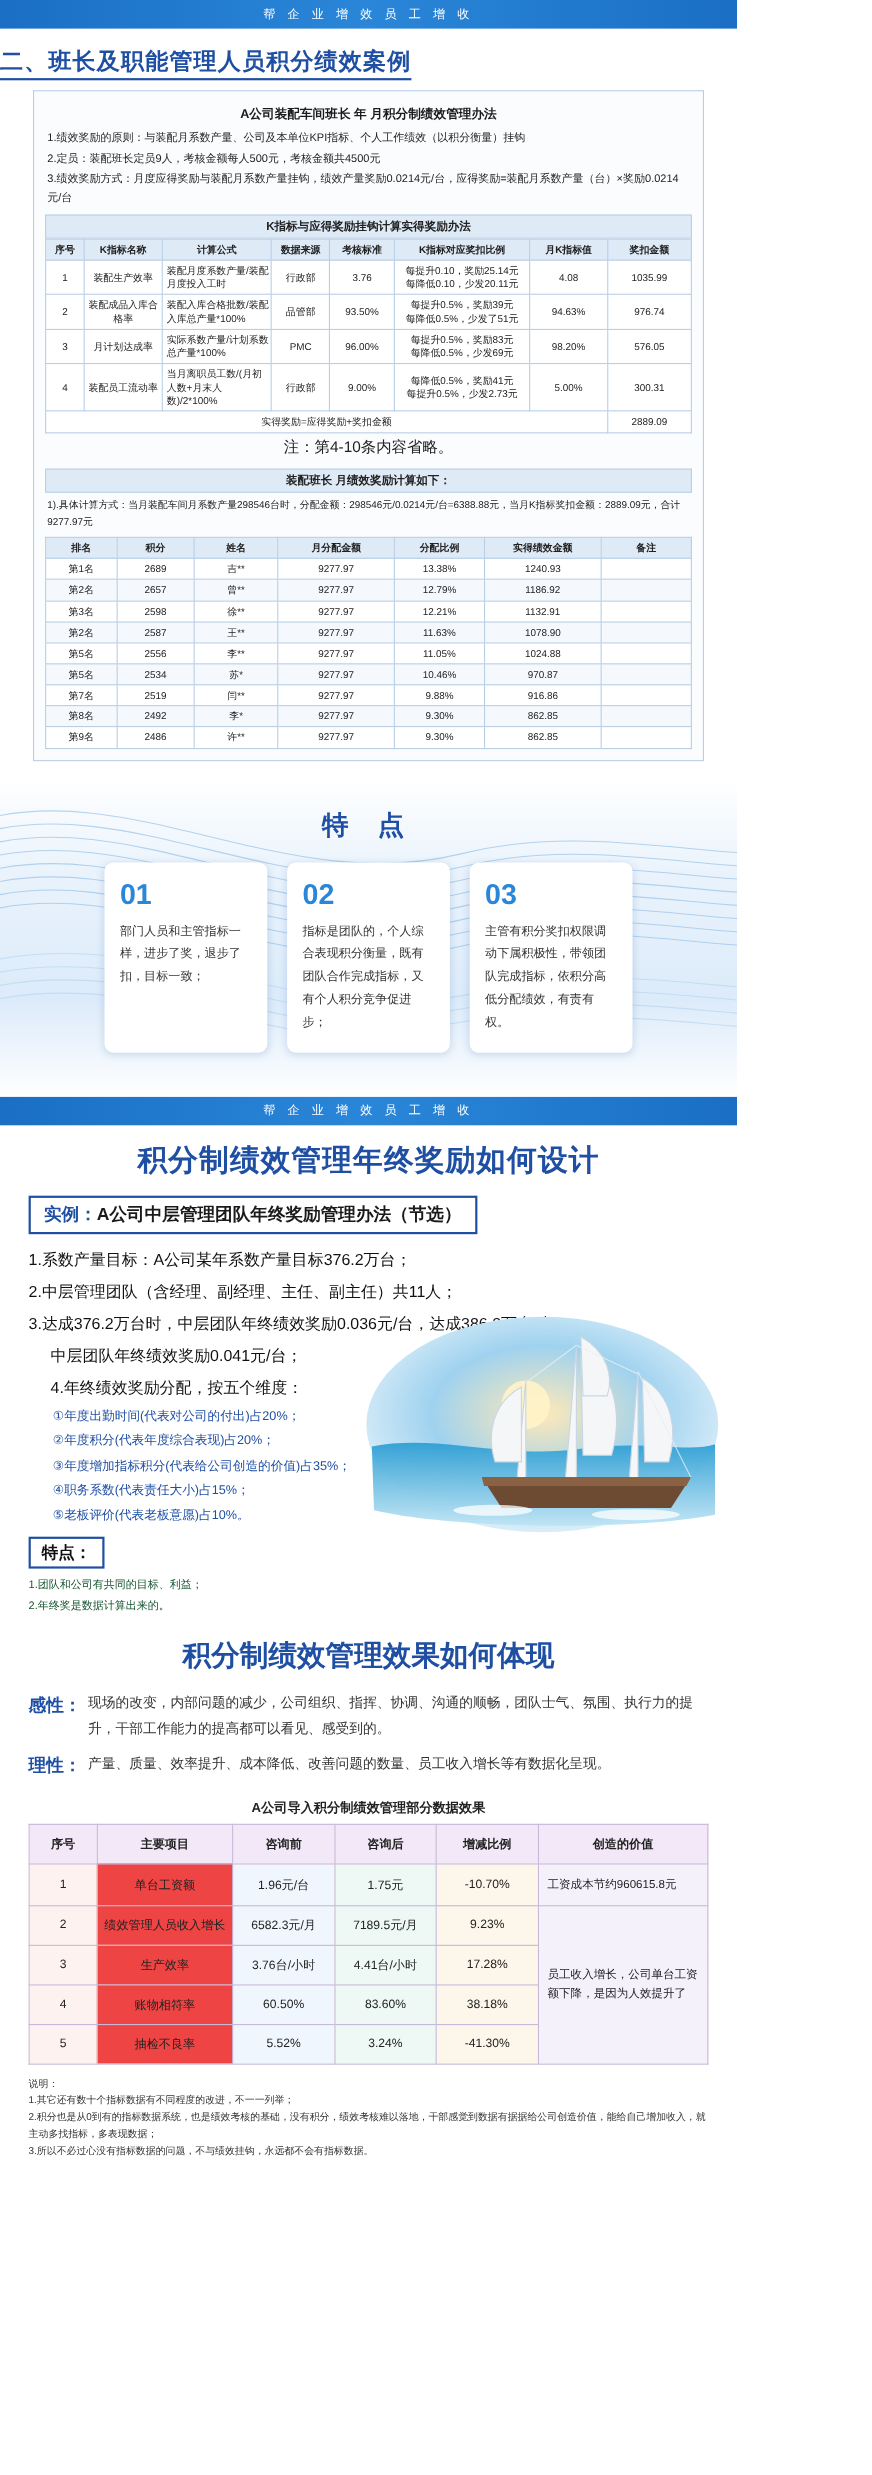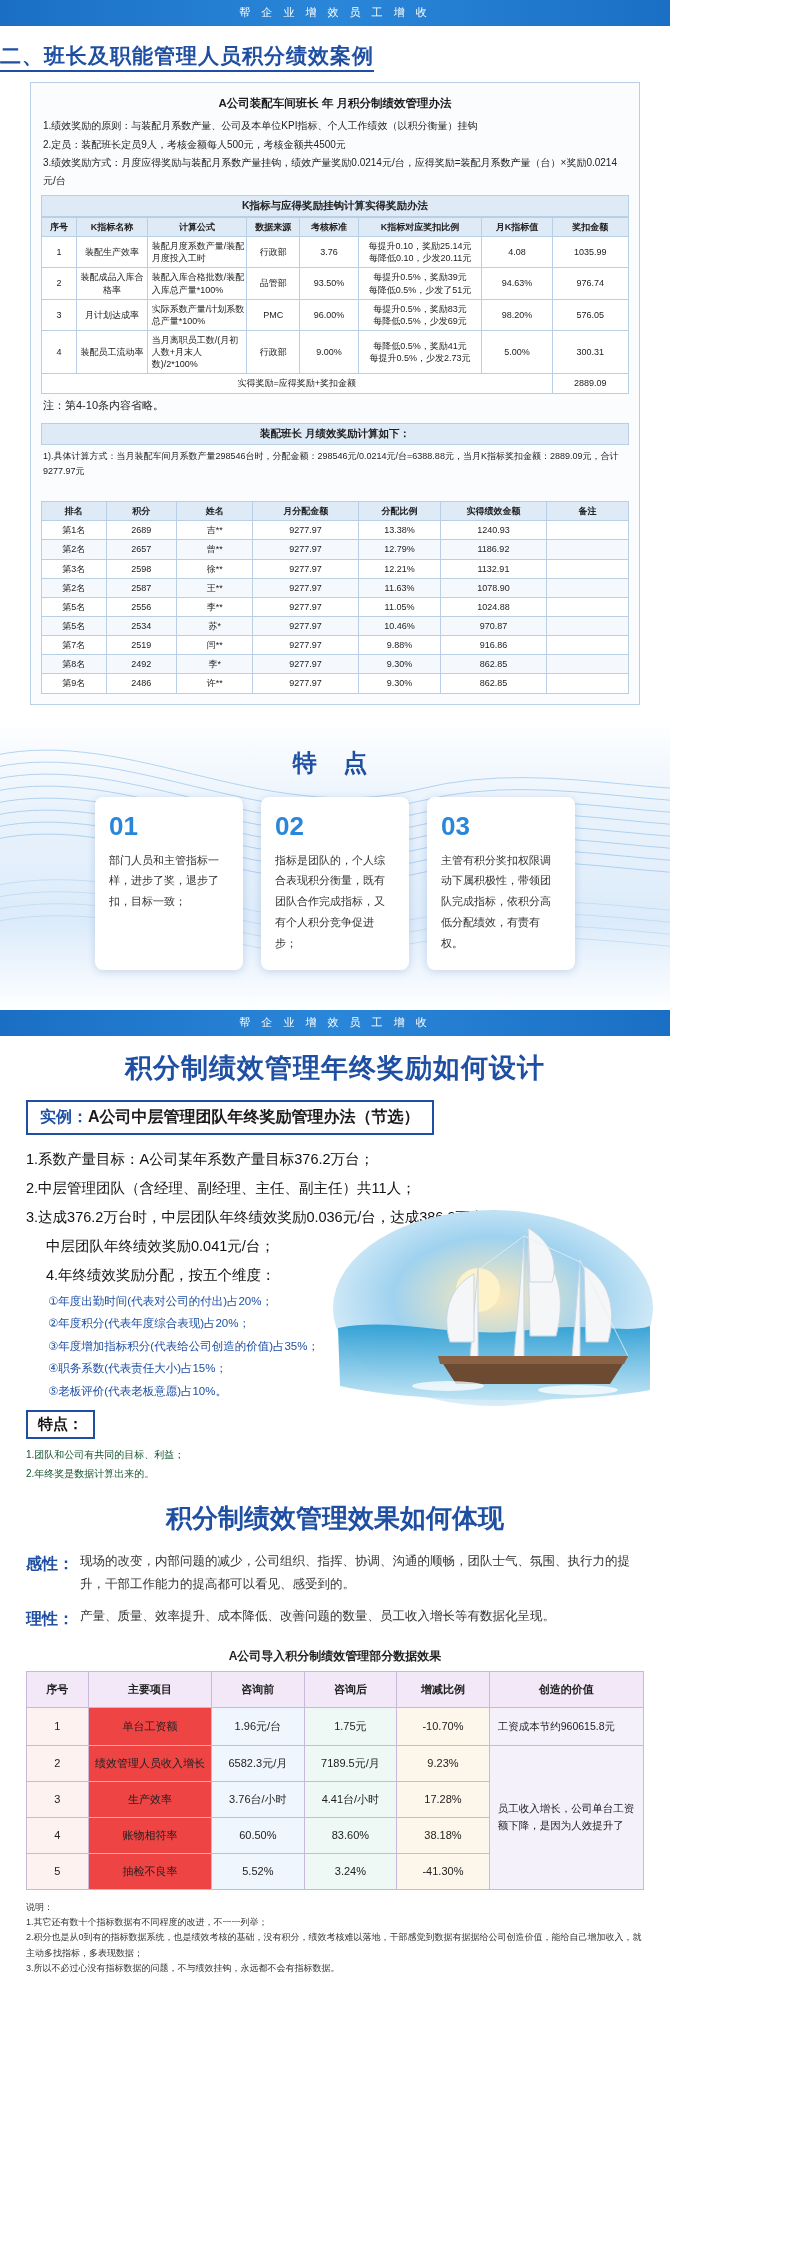--- a/index.html
+++ b/index.html
@@ -66,27 +66,27 @@
   }
   table.tb th, table.tb td {
     border: 1px solid #b9cfe6;
     padding: 3px 2px;
     text-align: center;
     vertical-align: middle;
     line-height: 1.35;
   }
   table.tb thead th { background: #dfeaf7; font-weight: bold; }
   table.tb td.left { text-align: left; padding-left: 4px; }
-  .note { font-size: 11px; padding: 4px 2px 2px; color: #222; }
+  .note { font-size: 14px; padding: 4px 2px 2px; color: #222; text-align: center; }
 
   .calc-head {
     text-align:center; font-weight:bold; font-size:10.5px;
     background:#dfeaf7; border:1px solid #b9cfe6; padding:3px 0; margin-top:8px;
   }
-  .calc-body { font-size:9px; line-height:1.7; padding:4px 2px 22px; }
+  .calc-body { font-size:9px; line-height:1.7; padding:4px 2px 6px; }
   .rank-tb tbody tr:nth-child(even) td { background:#f5f9fd; }
 
   
   .feature-band {
     position: relative;
     background: linear-gradient(180deg,#ffffff 0%, #eaf3fc 30%, #dcebfa 70%, #ffffff 100%);
     padding: 18px 0 40px;
     overflow: hidden;
   }
   .wave { position:absolute; left:0; top:0; width:793px; height:230px; pointer-events:none; }

